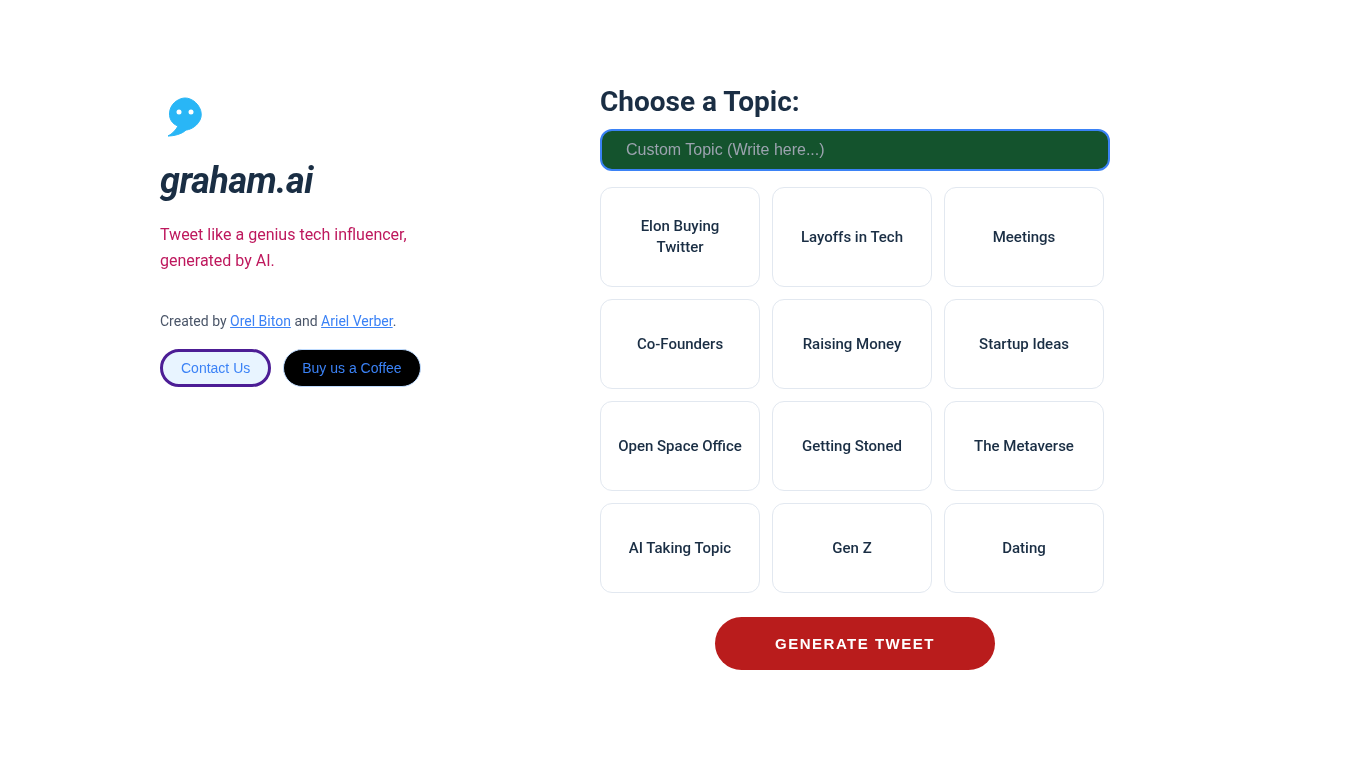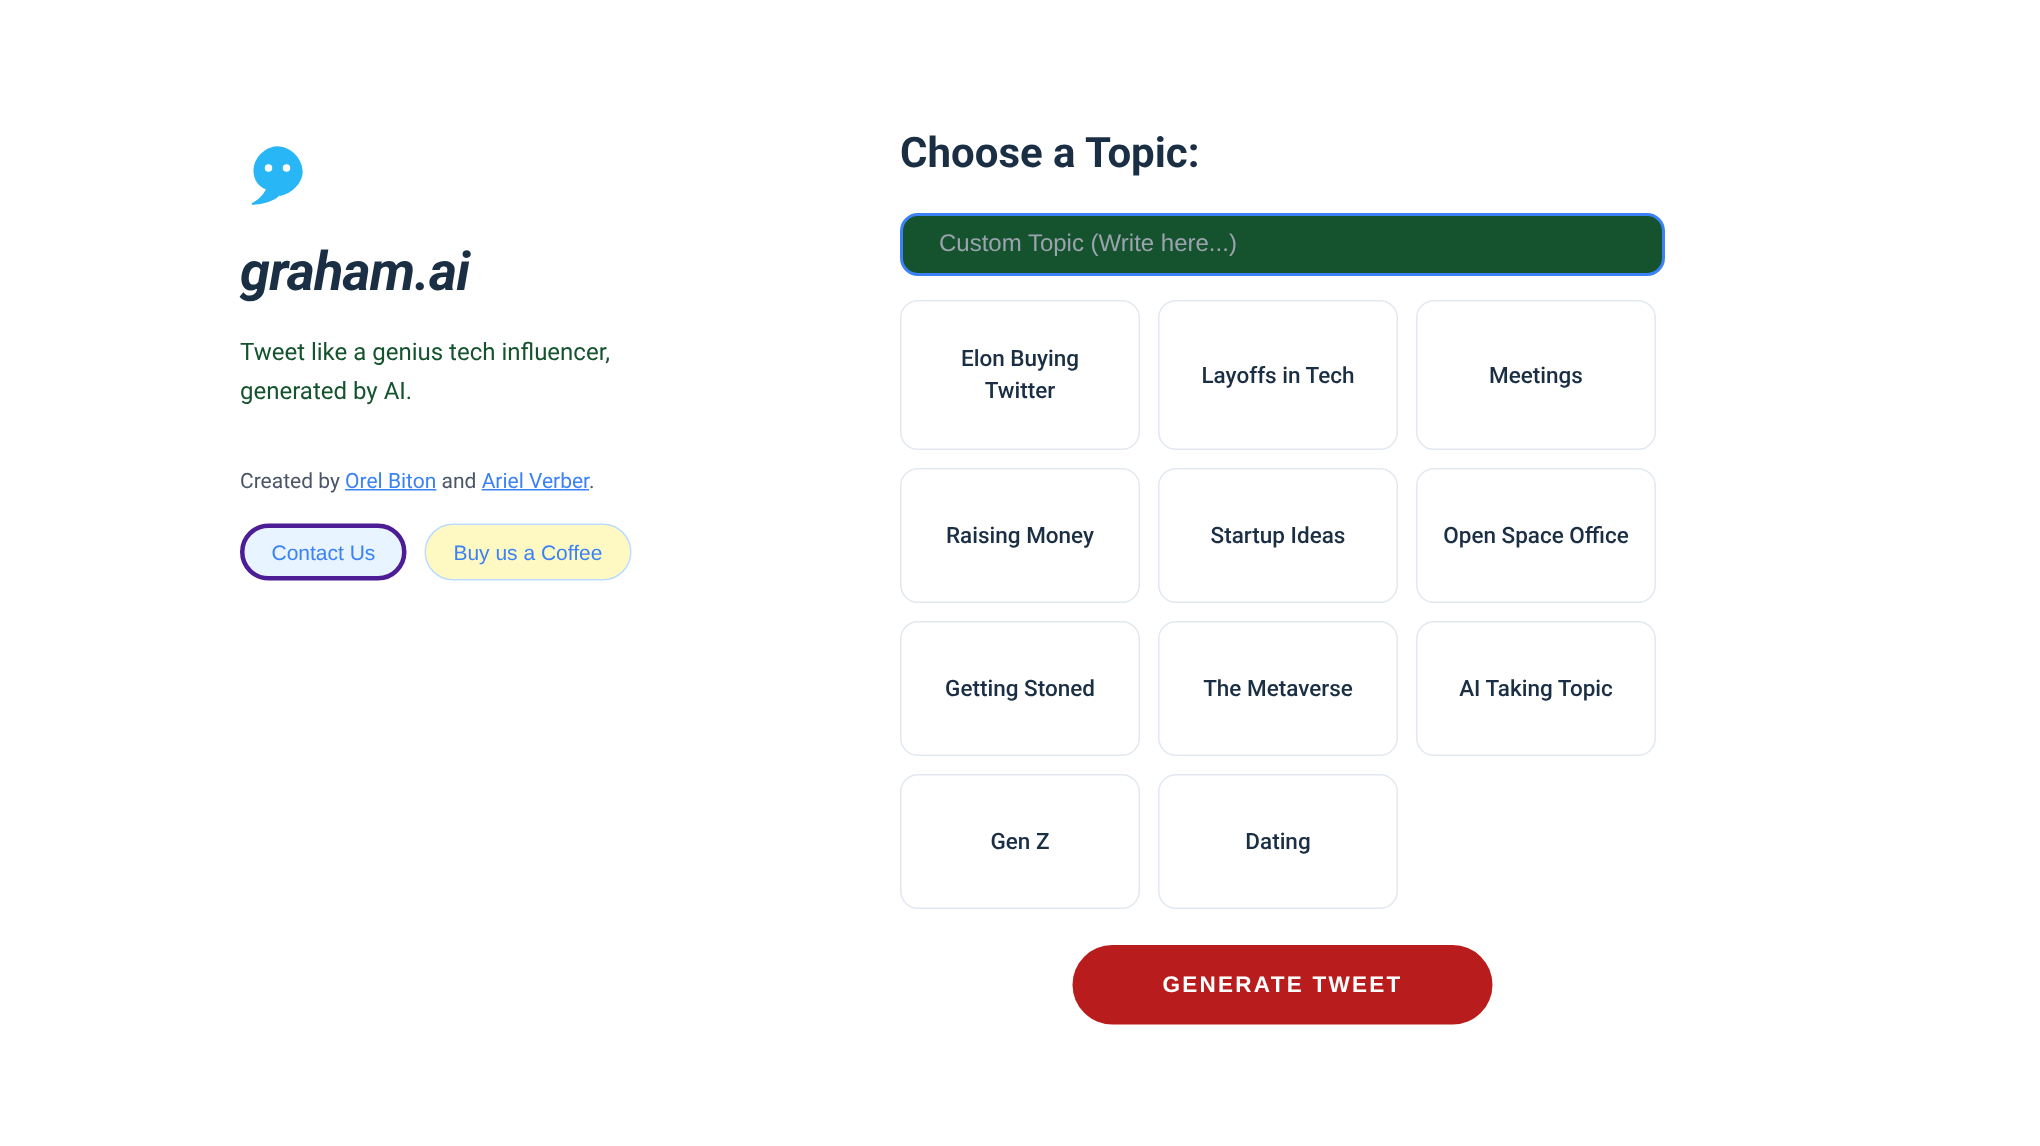--- a/index.html
+++ b/index.html
@@ -42,21 +42,21 @@
       font-size: 36px;
       font-weight: 700;
       color: #1a2e44;
       margin-bottom: 20px;
       letter-spacing: -0.5px;
       font-style: italic;
     }
 
     .tagline {
       font-size: 16px;
-      color: #14532d;
+      color: #be185d;
       line-height: 1.6;
       margin-bottom: 40px;
     }
 
     .created-by {
       font-size: 14px;
       color: #4a5568;
       margin-bottom: 20px;
     }
 
@@ -76,42 +76,42 @@
       color: #3b82f6;
       border: 3px solid #4c1d95;
       border-radius: 20px;
       padding: 8px 18px;
       font-size: 14px;
       cursor: pointer;
       font-weight: 500;
     }
 
     .btn-coffee {
-      background: #fef9c3;
+      background: #000000;
       color: #3b82f6;
       border: 1px solid #bfdbfe;
       border-radius: 20px;
       padding: 8px 18px;
       font-size: 14px;
       cursor: pointer;
       font-weight: 500;
     }
 
     .right-panel {
       flex: 1;
       display: flex;
       flex-direction: column;
       padding-top: 5px;
     }
 
     .choose-title {
       font-size: 28px;
       font-weight: 700;
       color: #1a2e44;
-      margin-bottom: 24px;
+      margin-bottom: 11px;
     }
 
     .custom-input {
       width: 100%;
       max-width: 510px;
       padding: 10px 24px;
       border: 2px solid #3b82f6;
       border-radius: 12px;
       font-size: 16px;
       color: #9ca3af;
@@ -207,20 +207,21 @@
   <div class="right-panel">
     <h2 class="choose-title">Choose a Topic:</h2>
 
     <input class="custom-input" type="text" placeholder="Custom Topic (Write here...)" style="">
 
     <div class="topic-grid" id="topic-grid">
 
     <div class="topic-card">Elon Buying Twitter</div>
         <div class="topic-card">Layoffs in Tech</div>
         <div class="topic-card">Meetings</div>
+        <div class="topic-card">Co-Founders</div>
         <div class="topic-card">Raising Money</div>
         <div class="topic-card">Startup Ideas</div>
         <div class="topic-card">Open Space Office</div>
         <div class="topic-card">Getting Stoned</div>
         <div class="topic-card">The Metaverse</div>
         <div class="topic-card">AI Taking Topic</div>
         <div class="topic-card">Gen Z</div>
         <div class="topic-card">Dating</div>
       </div>
 

